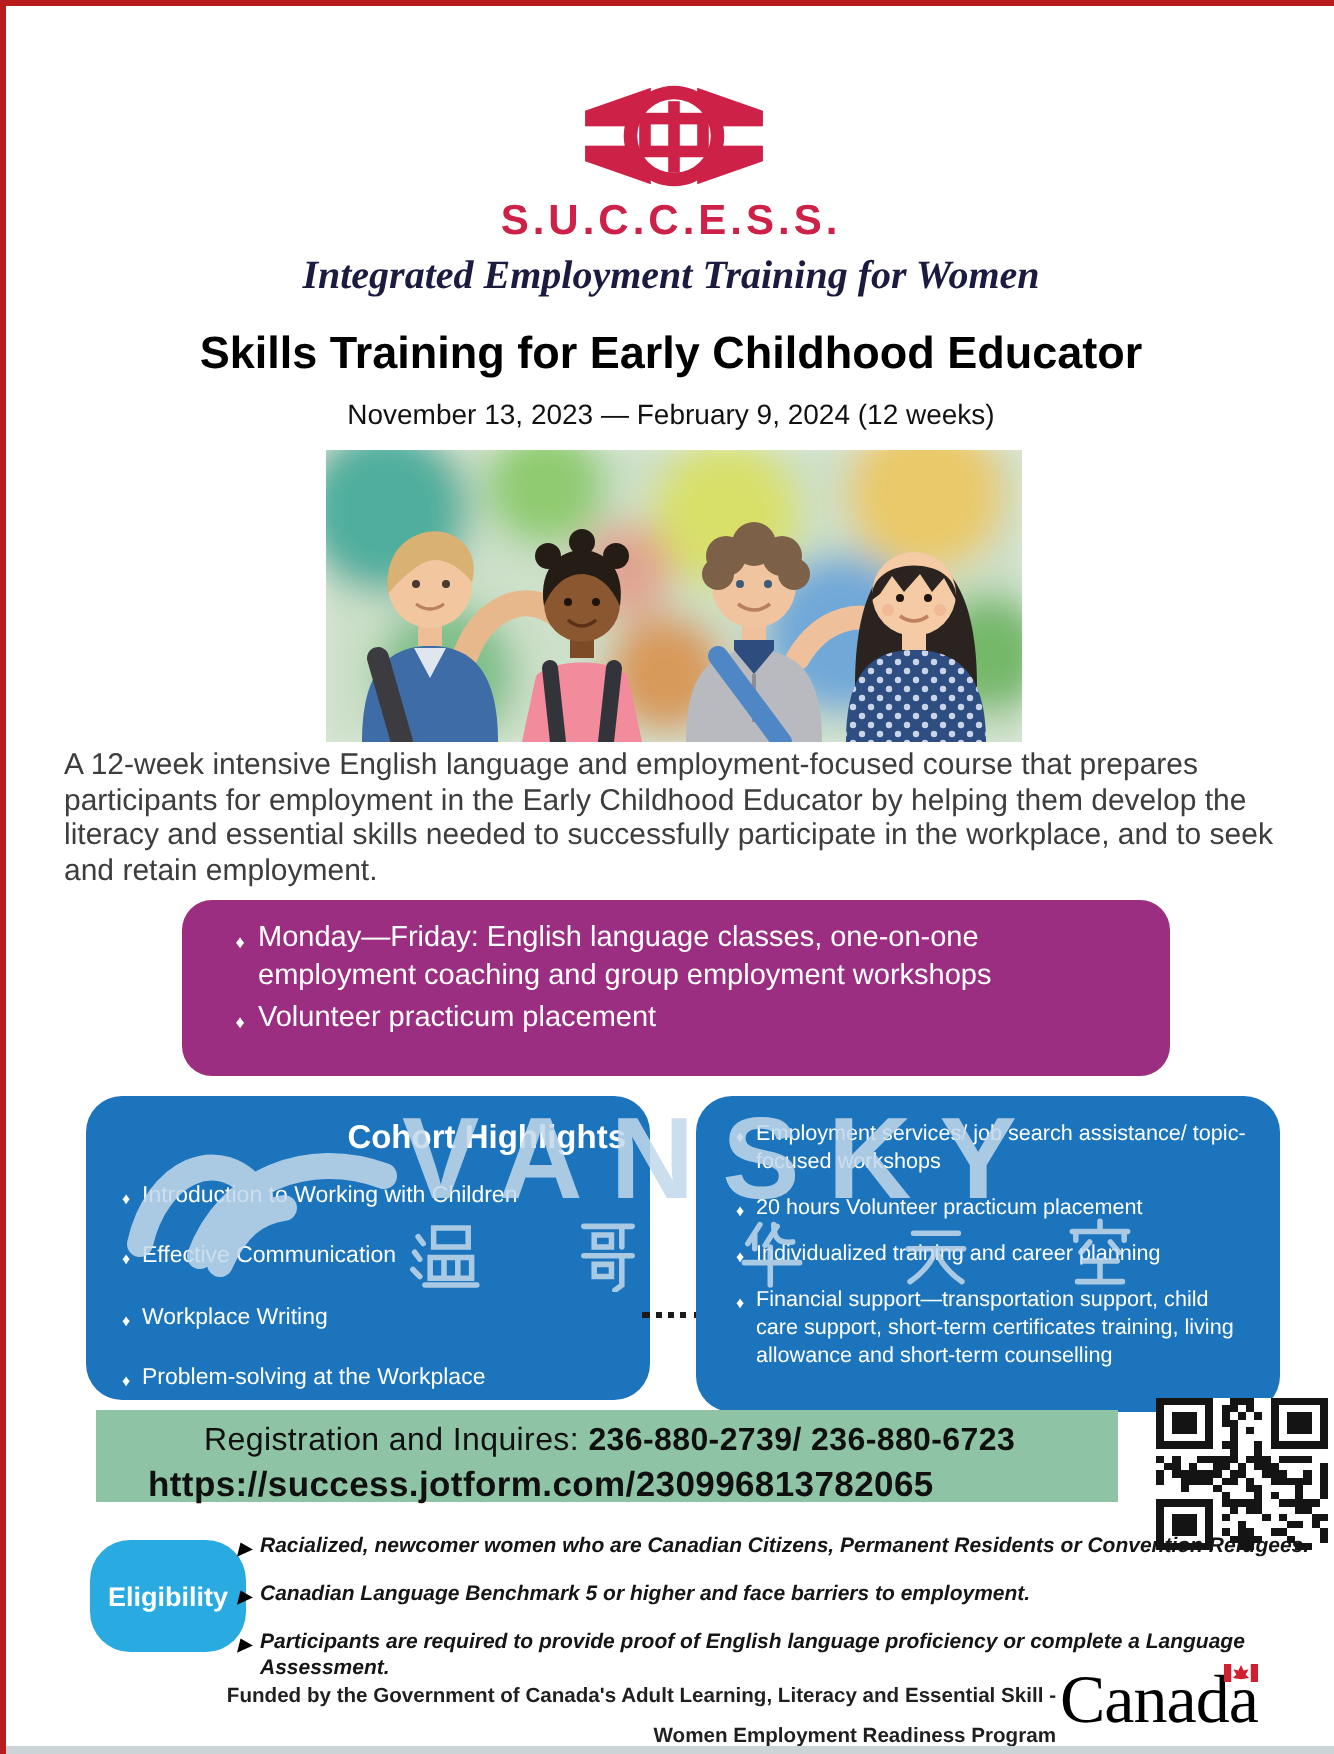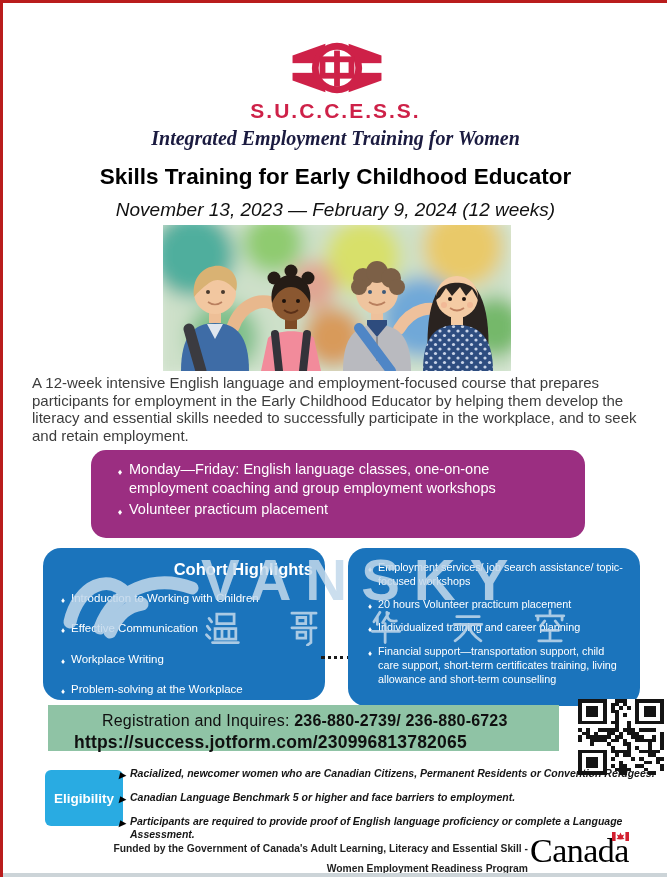--- a/index.html
+++ b/index.html
@@ -13,21 +13,21 @@
   
   .logo{position:absolute;left:287px;top:36px;width:94px;height:58px;}
   .org-name{position:absolute;left:0;top:96px;width:100%;text-align:center;
     color:var(--brand-red);font-size:21px;font-weight:bold;letter-spacing:2px;}
   .tagline{position:absolute;left:0;top:124px;width:100%;text-align:center;
     font-family:"Liberation Serif",serif;font-style:italic;font-weight:bold;
     font-size:20px;color:#1b1b40;}
   .title{position:absolute;left:0;top:161px;width:100%;text-align:center;
     font-size:22.5px;font-weight:bold;color:#000;}
   .date{position:absolute;left:0;top:196px;width:100%;text-align:center;
-    font-size:19px;color:#111;font-style:italic;}
+    font-size:14px;color:#111;}
 
   .photo{position:absolute;left:160px;top:222px;width:348px;height:146px;overflow:hidden;}
   .photo svg{display:block;}
 
   .intro{position:absolute;left:29px;top:371px;width:614px;
     font-size:15px;line-height:1.18;color:#3d3d3d;}
 
   
   .purple-box{position:absolute;left:88px;top:447px;width:494px;min-height:88px;
     background:var(--purple);border-radius:15px;box-sizing:border-box;
@@ -63,21 +63,21 @@
   .green-bar{position:absolute;left:45px;top:702px;width:511px;height:46px;
     background:var(--green);box-sizing:border-box;padding:7px 10px 0 26px;color:#101010;}
   .reg-line1{font-size:16px;letter-spacing:.2px;padding-left:28px;}
   .reg-line1 b{font-size:16px;}
   .reg-line2{font-size:17.5px;font-weight:bold;letter-spacing:.2px;margin-top:2px;}
   .qr{position:absolute;left:575px;top:696px;width:86px;height:76px;background:#fff;}
   .qr svg{width:100%;height:100%;}
 
   
   .elig-label{position:absolute;left:42px;top:767px;width:78px;height:56px;
-    background:var(--cyan);border-radius:6px;color:#fff;font-weight:bold;font-size:13.5px;
+    background:var(--cyan);border-radius:20px;color:#fff;font-weight:bold;font-size:13.5px;
     display:flex;align-items:center;justify-content:center;}
   .elig-list{position:absolute;left:116px;top:764px;width:548px;}
   .elig-list li{display:flex;font-size:10.5px;font-weight:bold;line-height:1.25;
     margin-bottom:11px;color:#151515;font-style:italic;}
   .tri{flex:0 0 11px;}
   .tri::before{content:"\25B6";font-size:8.5px;position:relative;top:1px;color:#000;}
 
   
   .footer-text{position:absolute;left:100px;top:836px;width:425px;text-align:right;
     font-size:10.3px;font-weight:bold;color:#1f1f1f;line-height:1.95;}

